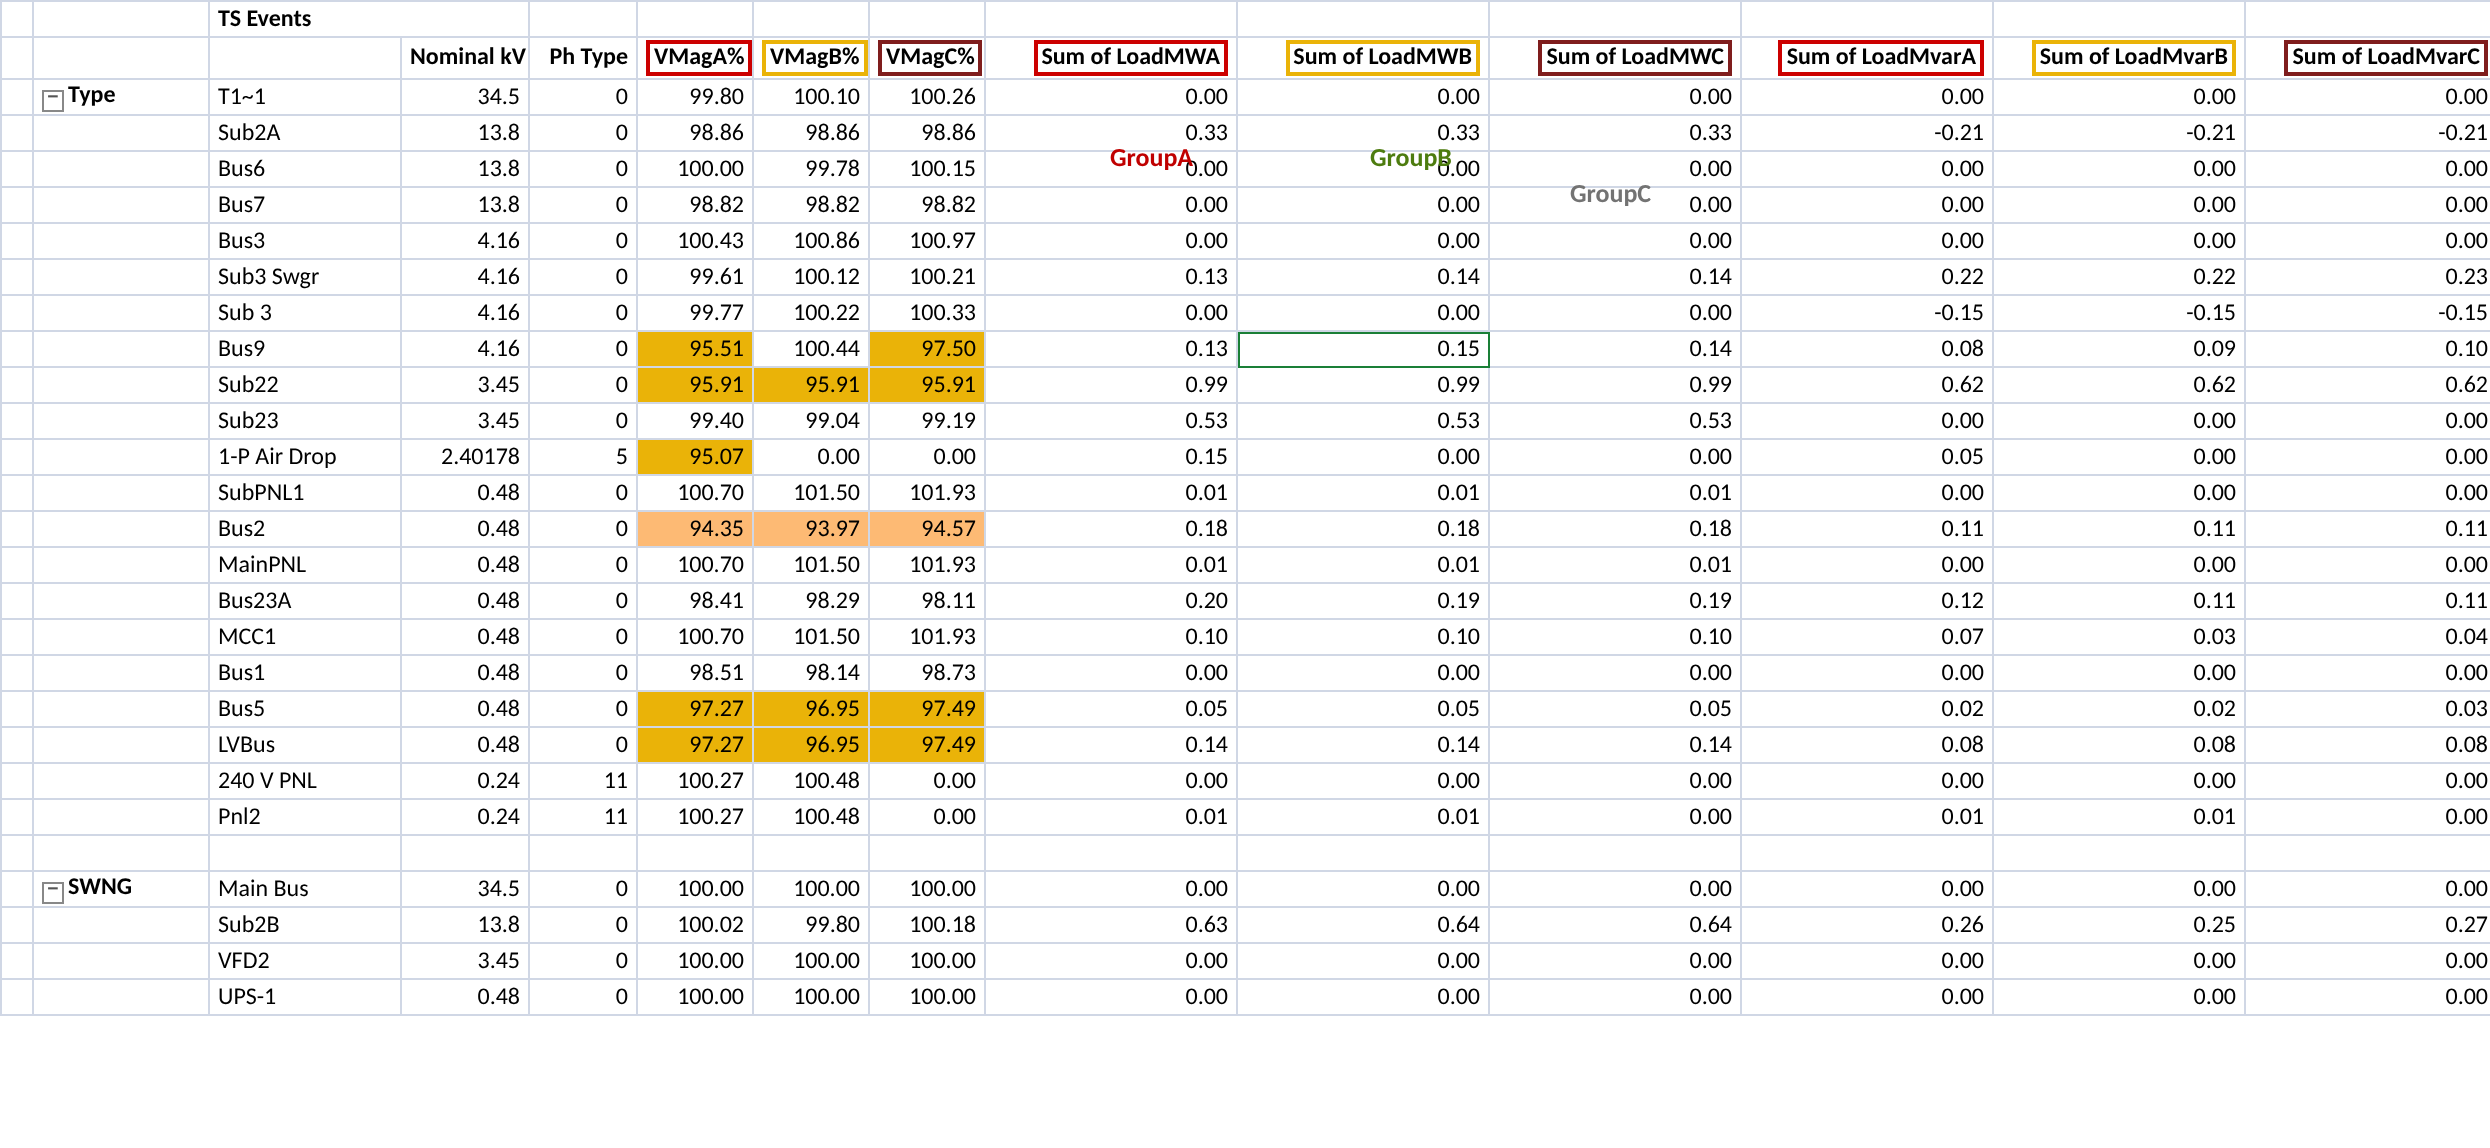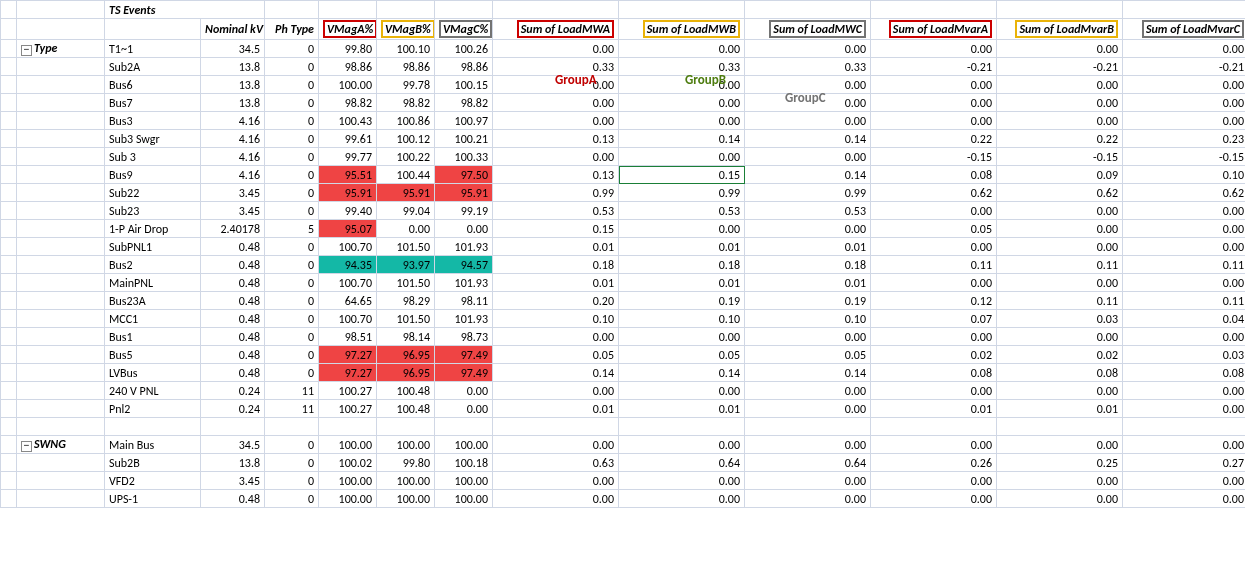--- a/index.html
+++ b/index.html
@@ -26,23 +26,23 @@
     background: #fff;
     vertical-align: middle;
   }
   th {
     font-weight: bold;
     text-align: left;
     border: 1px solid #d0d7e5;
   }
   .num { text-align: right; }
   .txt { text-align: left; }
-  .bold { font-weight: bold; font-style: italic; }
-  .magenta-bg { background: #ef4444; }
-  .red-bg { background: #14b8a6; }
+  .bold { font-weight: bold; }
+  .magenta-bg { background: #eab308; }
+  .red-bg { background: #fdba74; }
   
   .expander {
     display: inline-block;
     width: 9px; height: 9px;
     line-height: 7px;
     text-align: center;
     border: 1px solid #888;
     font-size: 9px;
     font-family: monospace;
     margin-right: 2px;
@@ -54,21 +54,21 @@
   .col-group  { width: 16px; }
   .col-cat    { width: 88px; }
   .col-name   { width: 96px; }
   .col-nom    { width: 64px; }
   .col-ph     { width: 54px; }
   .col-vmag   { width: 58px; }
   .col-sum    { width: 126px; }
 
   .hdr-red     { border:2px solid #cc0000; padding:0 2px; display:inline-block; }
   .hdr-magenta { border:2px solid #eab308; padding:0 2px; display:inline-block; }
-  .hdr-orange  { border:2px solid #737373; padding:0 2px; display:inline-block; }
+  .hdr-orange  { border:2px solid #7f1d1d; padding:0 2px; display:inline-block; }
 
   .overlay {
     position:absolute;
     font-weight:bold;
     font-size:13px;
     pointer-events:none;
   }
   .ov-red     { color:#c00000; }
   .ov-magenta { color:#4d7c0f; }
   .ov-orange  { color:#737373; }
@@ -353,21 +353,21 @@
           <td class="num  ">0.00</td>
           <td class="num  ">0.00</td>
           <td class="num  ">0.00</td>
         </tr>
         <tr>
           <td class="txt"></td>
           <td class="txt bold"></td>
           <td class="txt">Bus23A</td>
           <td class="num">0.48</td>
           <td class="num">0</td>
-          <td class="num  ">64.65</td>
+          <td class="num  ">98.41</td>
           <td class="num  ">98.29</td>
           <td class="num  ">98.11</td>
           <td class="num  ">0.20</td>
           <td class="num  ">0.19</td>
           <td class="num  ">0.19</td>
           <td class="num  ">0.12</td>
           <td class="num  ">0.11</td>
           <td class="num  ">0.11</td>
         </tr>
         <tr>

